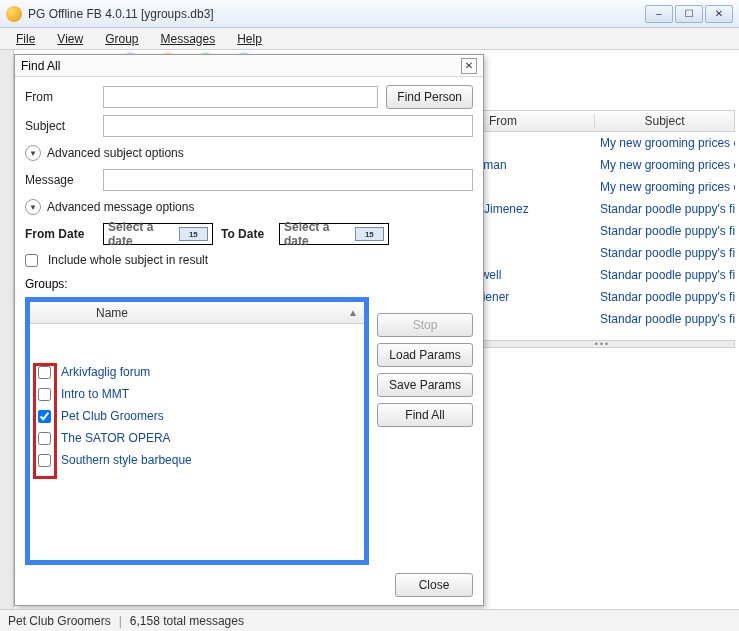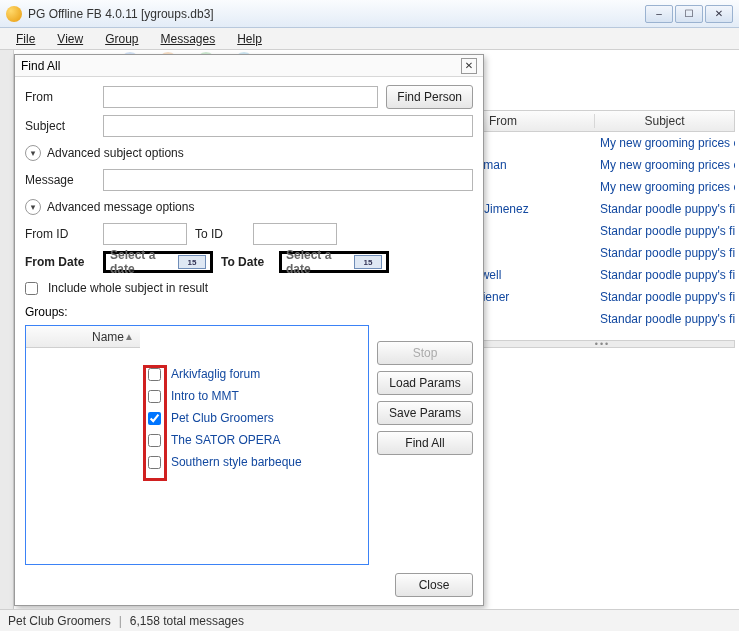--- a/index.html
+++ b/index.html
@@ -167,42 +167,42 @@
 }
 .expander .chev {
   width:16px;height:16px;border:1px solid #9a9a9a;border-radius:50%;
   display:flex;align-items:center;justify-content:center;
   font-size:9px;color:#444;
 }
 .date-row { display:flex; align-items:center; gap:8px;font-weight:bold; }
 .date-row label { width:70px; color:#222;}
 .date-row .date-input {
   width: 110px; height:22px;
-  border:3px solid #000000;
+  border:1px solid #000000;
   display:flex;align-items:center;
   padding:0 4px; gap:8px;
   color:#666;
 }
 .date-row .cal-icon {
   margin-left:auto;
   width:34px;height:14px;
   background:#dfe8f4;border:1px solid #6f8db8;
   font-size:8px;color:#335;display:flex;align-items:center;justify-content:center;
 }
 .id-row { display:flex; align-items:center; gap:8px;}
 .id-row label { width:70px;color:#222;}
 .id-row input { width:84px;height:22px;border:1px solid #b6b6b6;padding:0 4px;}
 .chk-row { display:flex;align-items:flex-end;gap:10px;color:#222; padding:2px 0 4px 0;}
 .chk-row input { width:13px;height:13px;}
 .groups-area { flex:1; display:flex; gap:8px; min-height:0;}
 .group-list {
   flex:1;
-  border:1px solid #3b82f6;
+  border:5px solid #3b82f6;
   background:#fff;
-  display:flex;flex-direction:row;
+  display:flex;flex-direction:column;
   min-height: 160px;
 }
 .gl-header {
   height:22px;
   background: linear-gradient(#fcfcfc,#ececec);
   border-bottom:1px solid #cfcfcf;
   display:flex;align-items:center;
   padding:0 6px;
   color:#333;
 }
@@ -350,26 +350,20 @@
         <span class="chev">▾</span>
         <span>Advanced subject options</span>
       </div>
       <div class="form-row">
         <label>Message</label>
         <input type="text" style="">
       </div>
       <div class="expander">
         <span class="chev">▾</span>
         <span>Advanced message options</span>
-      </div>
-      <div class="id-row">
-        <label>From ID</label>
-        <input type="text" style="">
-        <label style="width:50px">To ID</label>
-        <input type="text" style="">
       </div>
       <div class="date-row">
         <label>From Date</label>
         <div class="date-input">
           <span>Select a date</span>
           <span class="cal-icon">15</span>
         </div>
         <label style="width:50px">To Date</label>
         <div class="date-input">
           <span>Select a date</span>

